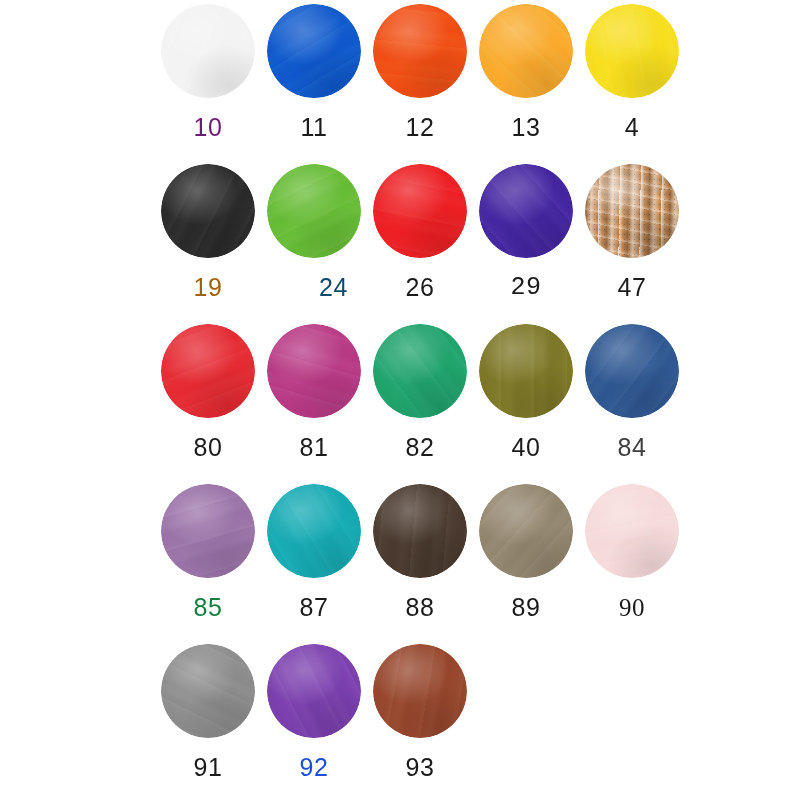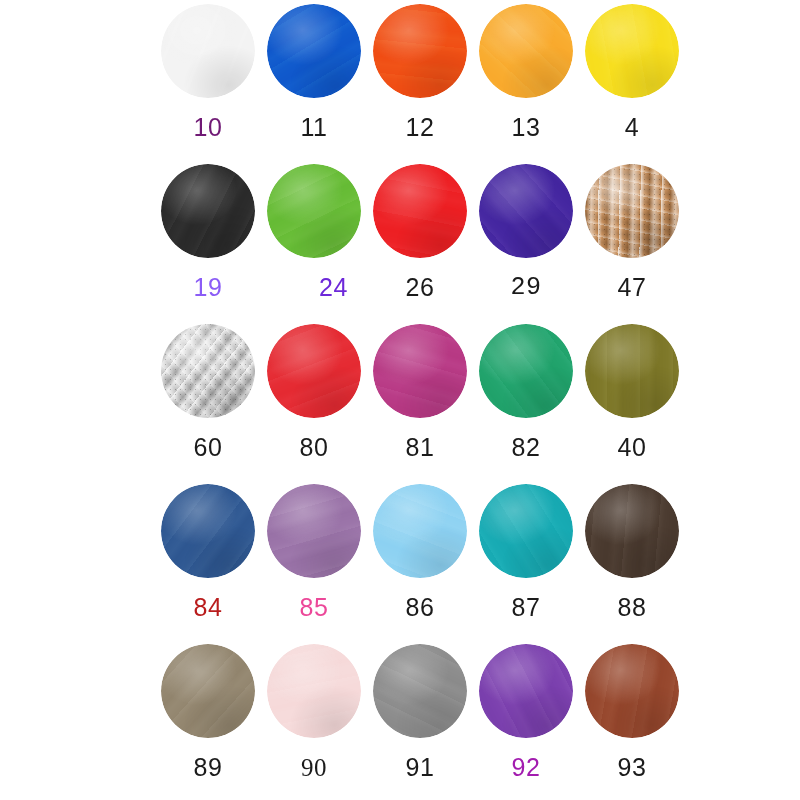--- a/index.html
+++ b/index.html
@@ -202,31 +202,31 @@
         <div class="swatch-label" style="color: rgb(27, 27, 27);">4</div>
       </div>
       <div class="swatch-cell">
         <div class="swatch-disc-wrap">
           <div class="swatch-disc" title="19">
             <div class="base" style="background: rgb(43, 43, 43);"></div>
             <div class="streaks" style="transform: rotate(185deg);"></div>
             <div class="sheen"></div>
           </div>
         </div>
-        <div class="swatch-label" style="color: #8b5cf6; text-align: right;">19</div>
+        <div class="swatch-label" style="color: #a16207; text-align: right;">19</div>
       </div>
       <div class="swatch-cell">
         <div class="swatch-disc-wrap">
           <div class="swatch-disc" title="24">
             <div class="base" style="background: rgb(103, 188, 54);"></div>
             <div class="streaks" style="transform: rotate(222deg);"></div>
             <div class="sheen"></div>
           </div>
         </div>
-        <div class="swatch-label" style="color: #6d28d9; margin-left: 39px;">24</div>
+        <div class="swatch-label" style="color: #0c4a6e; margin-left: 39px;">24</div>
       </div>
       <div class="swatch-cell">
         <div class="swatch-disc-wrap">
           <div class="swatch-disc" title="26">
             <div class="base" style="background: rgb(237, 32, 36);"></div>
             <div class="streaks" style="transform: rotate(259deg);"></div>
             <div class="sheen"></div>
           </div>
         </div>
         <div class="swatch-label" style="color: rgb(27, 27, 27);">26</div>
@@ -247,31 +247,20 @@
             <div class="base" style="background: rgb(196, 135, 79);"></div>
             <div class="streaks" style="transform: rotate(333deg);"></div>
             <div class="speckle"></div>
             <div class="sheen"></div>
           </div>
         </div>
         <div class="swatch-label" style="color: rgb(27, 27, 27);">47</div>
       </div>
       <div class="swatch-cell">
         <div class="swatch-disc-wrap">
-          <div class="swatch-disc metallic" title="60">
-            <div class="base" style="background: rgb(212, 212, 212);"></div>
-            <div class="streaks" style="transform: rotate(10deg);"></div>
-            <div class="speckle"></div>
-            <div class="sheen"></div>
-          </div>
-        </div>
-        <div class="swatch-label" style="color: rgb(27, 27, 27);">60</div>
-      </div>
-      <div class="swatch-cell">
-        <div class="swatch-disc-wrap">
           <div class="swatch-disc" title="80">
             <div class="base" style="background: rgb(229, 43, 51);"></div>
             <div class="streaks" style="transform: rotate(47deg);"></div>
             <div class="sheen"></div>
           </div>
         </div>
         <div class="swatch-label" style="color: rgb(27, 27, 27);">80</div>
       </div>
       <div class="swatch-cell">
         <div class="swatch-disc-wrap">
@@ -304,41 +293,31 @@
         <div class="swatch-label" style="color: rgb(27, 27, 27);">40</div>
       </div>
       <div class="swatch-cell">
         <div class="swatch-disc-wrap">
           <div class="swatch-disc" title="84">
             <div class="base" style="background: rgb(47, 88, 146);"></div>
             <div class="streaks" style="transform: rotate(195deg);"></div>
             <div class="sheen"></div>
           </div>
         </div>
-        <div class="swatch-label" style="color: #b91c1c;">84</div>
+        <div class="swatch-label" style="color: #404040;">84</div>
       </div>
       <div class="swatch-cell">
         <div class="swatch-disc-wrap">
           <div class="swatch-disc" title="85">
             <div class="base" style="background: rgb(154, 115, 168);"></div>
             <div class="streaks" style="transform: rotate(232deg);"></div>
             <div class="sheen"></div>
           </div>
         </div>
-        <div class="swatch-label" style="color: #ec4899;">85</div>
-      </div>
-      <div class="swatch-cell">
-        <div class="swatch-disc-wrap">
-          <div class="swatch-disc" title="86">
-            <div class="base" style="background: rgb(142, 210, 242);"></div>
-            <div class="streaks" style="transform: rotate(269deg);"></div>
-            <div class="sheen"></div>
-          </div>
-        </div>
-        <div class="swatch-label" style="color: rgb(27, 27, 27);">86</div>
+        <div class="swatch-label" style="color: #15803d;">85</div>
       </div>
       <div class="swatch-cell">
         <div class="swatch-disc-wrap">
           <div class="swatch-disc" title="87">
             <div class="base" style="background: rgb(23, 170, 179);"></div>
             <div class="streaks" style="transform: rotate(306deg);"></div>
             <div class="sheen"></div>
           </div>
         </div>
         <div class="swatch-label" style="color: rgb(27, 27, 27);">87</div>
@@ -384,21 +363,21 @@
         <div class="swatch-label" style="color: rgb(27, 27, 27);">91</div>
       </div>
       <div class="swatch-cell">
         <div class="swatch-disc-wrap">
           <div class="swatch-disc" title="92">
             <div class="base" style="background: rgb(123, 64, 174);"></div>
             <div class="streaks" style="transform: rotate(131deg);"></div>
             <div class="sheen"></div>
           </div>
         </div>
-        <div class="swatch-label" style="color: #a21caf;">92</div>
+        <div class="swatch-label" style="color: #1d4ed8;">92</div>
       </div>
       <div class="swatch-cell">
         <div class="swatch-disc-wrap">
           <div class="swatch-disc" title="93">
             <div class="base" style="background: rgb(150, 71, 45);"></div>
             <div class="streaks" style="transform: rotate(168deg);"></div>
             <div class="sheen"></div>
           </div>
         </div>
         <div class="swatch-label" style="color: rgb(27, 27, 27);">93</div>

